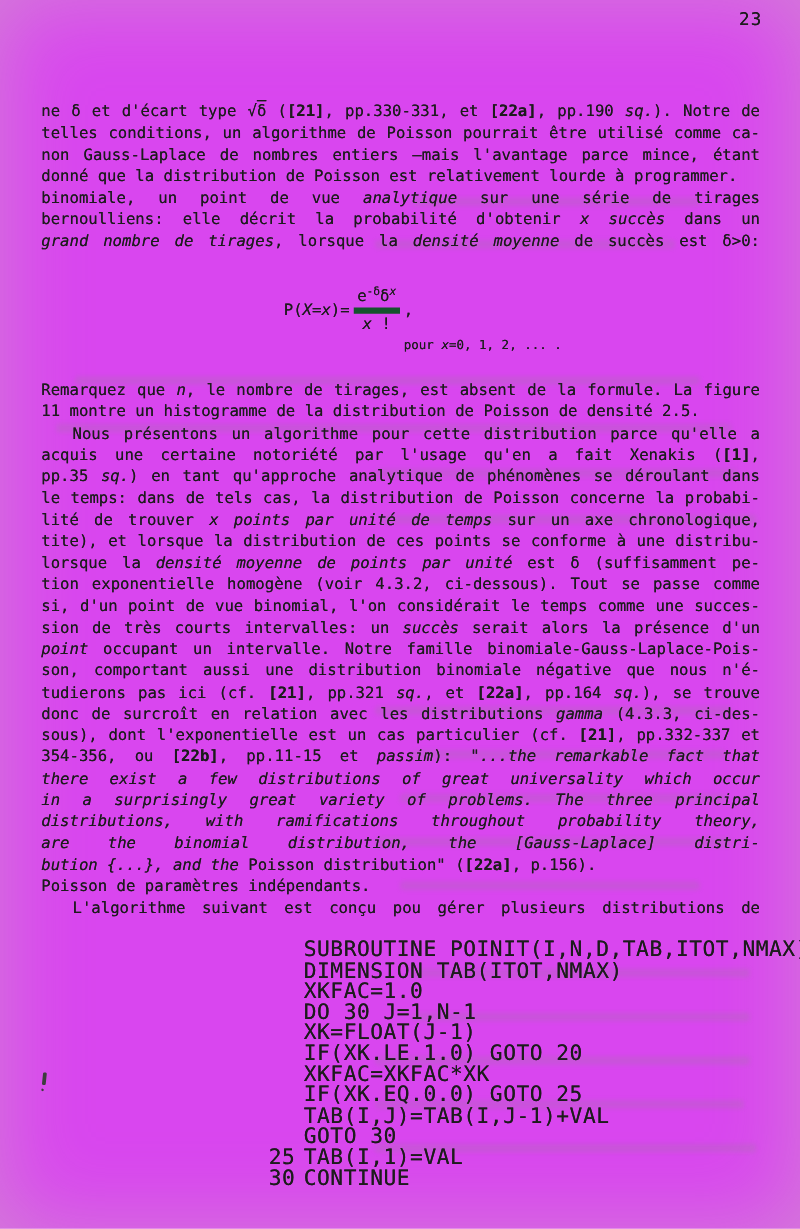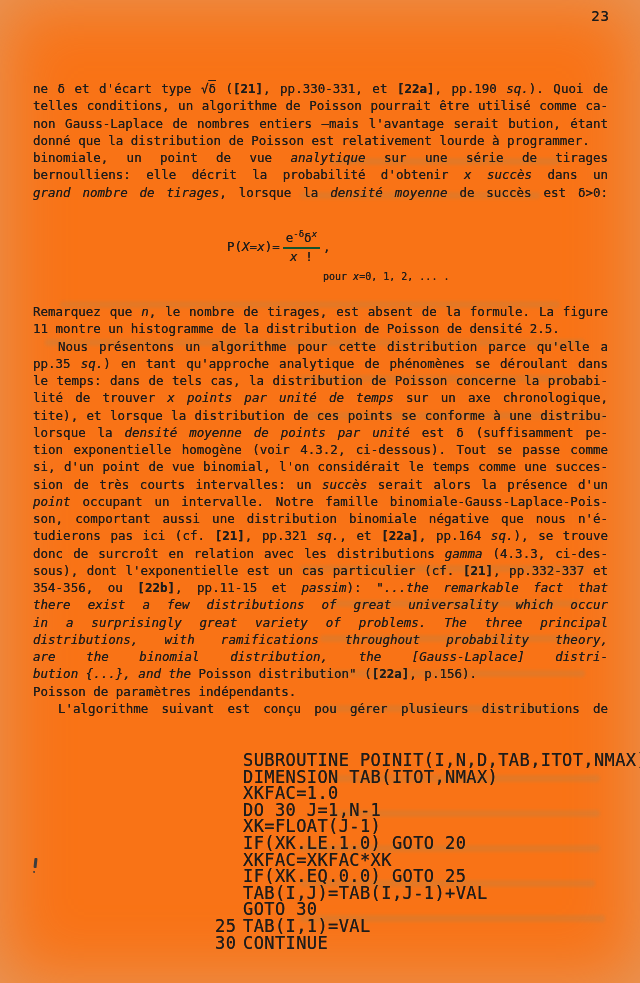--- a/index.html
+++ b/index.html
@@ -1,19 +1,19 @@
 <!DOCTYPE html>
 <html><head>
 <meta charset="utf-8">
 <style>
   html,body{margin:0;padding:0;}
   .page{
     position:relative;
     width:640px;height:983px;
-    background:#f97316;
+    background:#d946ef;
     box-shadow:inset 0 0 70px rgba(205,200,185,.45);
     font-family:"DejaVu Sans Mono","Liberation Mono",monospace;
     color:#1c1c1c;
     overflow:hidden;
   }
   .pagenum{
     position:absolute;top:8px;right:30px;
     font-size:14px;letter-spacing:1px;
     text-shadow:0 0 .5px rgba(20,20,20,.9);
   }
@@ -29,21 +29,21 @@
   .b{font-weight:bold;}
   .ov{text-decoration:overline;}
   .formula{
     position:absolute;left:227px;top:229px;
     display:flex;align-items:center;
     font-size:12.5px;
     text-shadow:0 0 .5px rgba(25,25,25,.85);
   }
   .formula sup{font-size:9px;}
   .frac{display:inline-flex;flex-direction:column;align-items:center;margin:0 3px;line-height:1.15;}
-  .num{border-bottom:2px solid #14532d;padding:0 3px 1px 3px;}
+  .num{border-bottom:5px solid #14532d;padding:0 3px 1px 3px;}
   .den{padding-top:1px;}
   .pour{
     position:absolute;left:323px;top:271px;
     font-size:10px;white-space:pre;
     text-shadow:0 0 .5px rgba(25,25,25,.85);
   }
   .codeblock{
     position:absolute;left:215px;top:752px;
     font-size:17px;letter-spacing:.4px;
     text-shadow:0 0 .5px rgba(25,25,25,.85);
@@ -85,23 +85,23 @@
       <div class="bleed" style="left: 330px; top: 775px; width: 270px;"></div>
       <div class="bleed" style="left: 330px; top: 810px; width: 270px;"></div>
       <div class="bleed" style="left: 300px; top: 845px; width: 300px;"></div>
       <div class="bleed" style="left: 300px; top: 880px; width: 295px;"></div>
       <div class="bleed" style="left: 300px; top: 915px; width: 305px;"></div>
     </div>
 
   <div class="pagenum">23</div>
 
   <div class="textblock" style="top:80px" id="para-top">
-      <div class="tl just"><span>ne δ et d'écart type </span><span>√</span><span class="ov">δ</span><span> (</span><span class="b">[21]</span><span>, pp.330-331, et </span><span class="b">[22a]</span><span>, pp.190 </span><span class="i">sq.</span><span>). Quoi de</span></div>
+      <div class="tl just"><span>ne δ et d'écart type </span><span>√</span><span class="ov">δ</span><span> (</span><span class="b">[21]</span><span>, pp.330-331, et </span><span class="b">[22a]</span><span>, pp.190 </span><span class="i">sq.</span><span>). Notre de</span></div>
       <div class="tl just"><span>telles conditions, un algorithme de Poisson pourrait être utilisé comme ca-</span></div>
-      <div class="tl just"><span>non Gauss-Laplace de nombres entiers —mais l'avantage serait bution, étant</span></div>
+      <div class="tl just"><span>non Gauss-Laplace de nombres entiers —mais l'avantage parce mince, étant</span></div>
       <div class="tl"><span>donné que la distribution de Poisson est relativement lourde à programmer.</span></div>
       <div class="tl just"><span>binomiale, un point de vue </span><span class="i">analytique</span><span> sur une série de tirages</span></div>
       <div class="tl just"><span>bernoulliens: elle décrit la probabilité d'obtenir </span><span class="i">x succès</span><span> dans un</span></div>
       <div class="tl just"><span class="i">grand nombre de tirages</span><span>, lorsque la </span><span class="i">densité moyenne</span><span> de succès est δ&gt;0:</span></div>
     </div>
 
   <div class="formula">
     <span>P(</span>
       <span class="i">X</span>
       <span>=</span>
@@ -113,20 +113,21 @@
     </span>
     <span>,</span>
   </div>
 
   <div class="pour" id="pour-line"><span>pour </span><span class="i">x</span><span>=0, 1, 2, ... .</span></div>
 
   <div class="textblock" style="top:303px" id="para-main">
       <div class="tl just"><span>Remarquez que </span><span class="i">n</span><span>, le nombre de tirages, est absent de la formule. La figure</span></div>
       <div class="tl"><span>11 montre un histogramme de la distribution de Poisson de densité 2.5.</span></div>
       <div class="tl just ind"><span>Nous présentons un algorithme pour cette distribution parce qu'elle a</span></div>
+      <div class="tl just"><span>acquis une certaine notoriété par l'usage qu'en a fait Xenakis (</span><span class="b">[1]</span><span>,</span></div>
       <div class="tl just"><span>pp.35 </span><span class="i">sq.</span><span>) en tant qu'approche analytique de phénomènes se déroulant dans</span></div>
       <div class="tl just"><span>le temps: dans de tels cas, la distribution de Poisson concerne la probabi-</span></div>
       <div class="tl just"><span>lité de trouver </span><span class="i">x points par unité de temps</span><span> sur un axe chronologique,</span></div>
       <div class="tl just"><span>tite), et lorsque la distribution de ces points se conforme à une distribu-</span></div>
       <div class="tl just"><span>lorsque la </span><span class="i">densité moyenne de points par unité</span><span> est δ (suffisamment pe-</span></div>
       <div class="tl just"><span>tion exponentielle homogène (voir 4.3.2, ci-dessous). Tout se passe comme</span></div>
       <div class="tl just"><span>si, d'un point de vue binomial, l'on considérait le temps comme une succes-</span></div>
       <div class="tl just"><span>sion de très courts intervalles: un </span><span class="i">succès</span><span> serait alors la présence d'un</span></div>
       <div class="tl just"><span class="i">point</span><span> occupant un intervalle. Notre famille binomiale-Gauss-Laplace-Pois-</span></div>
       <div class="tl just"><span>son, comportant aussi une distribution binomiale négative que nous n'é-</span></div>

